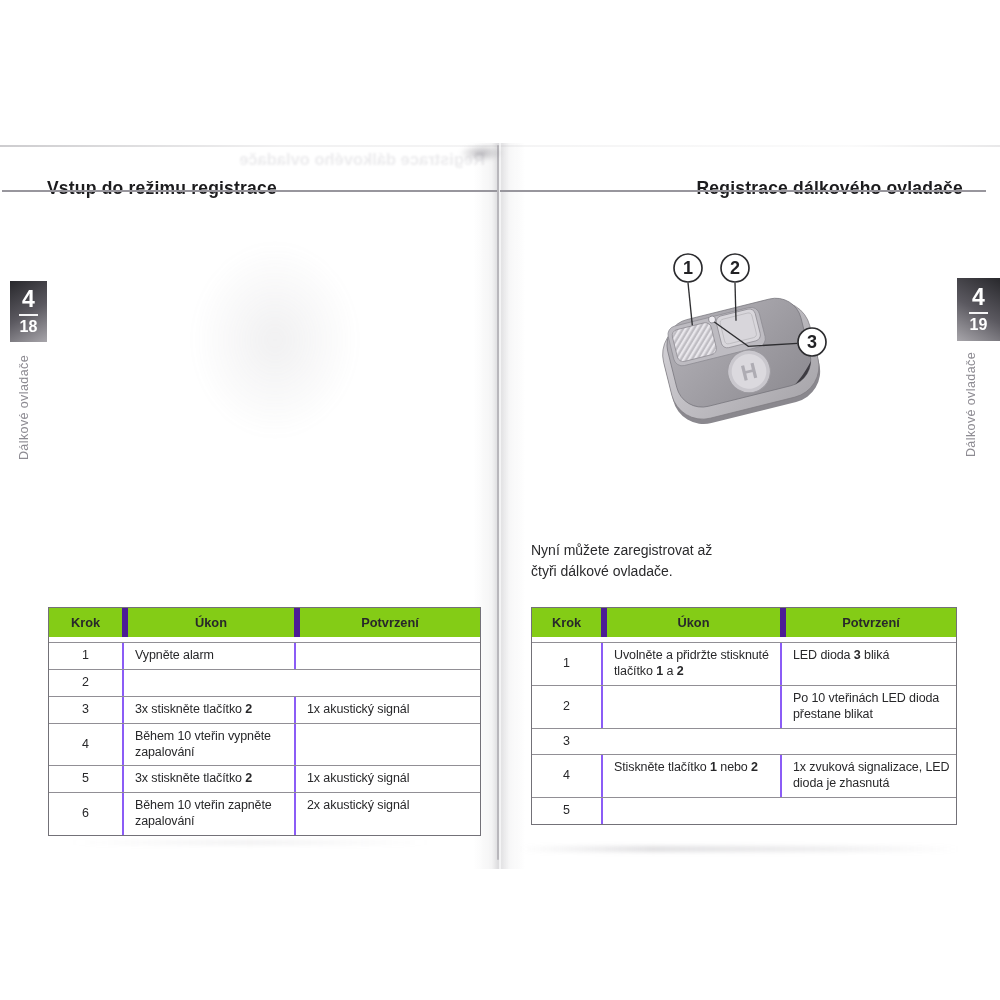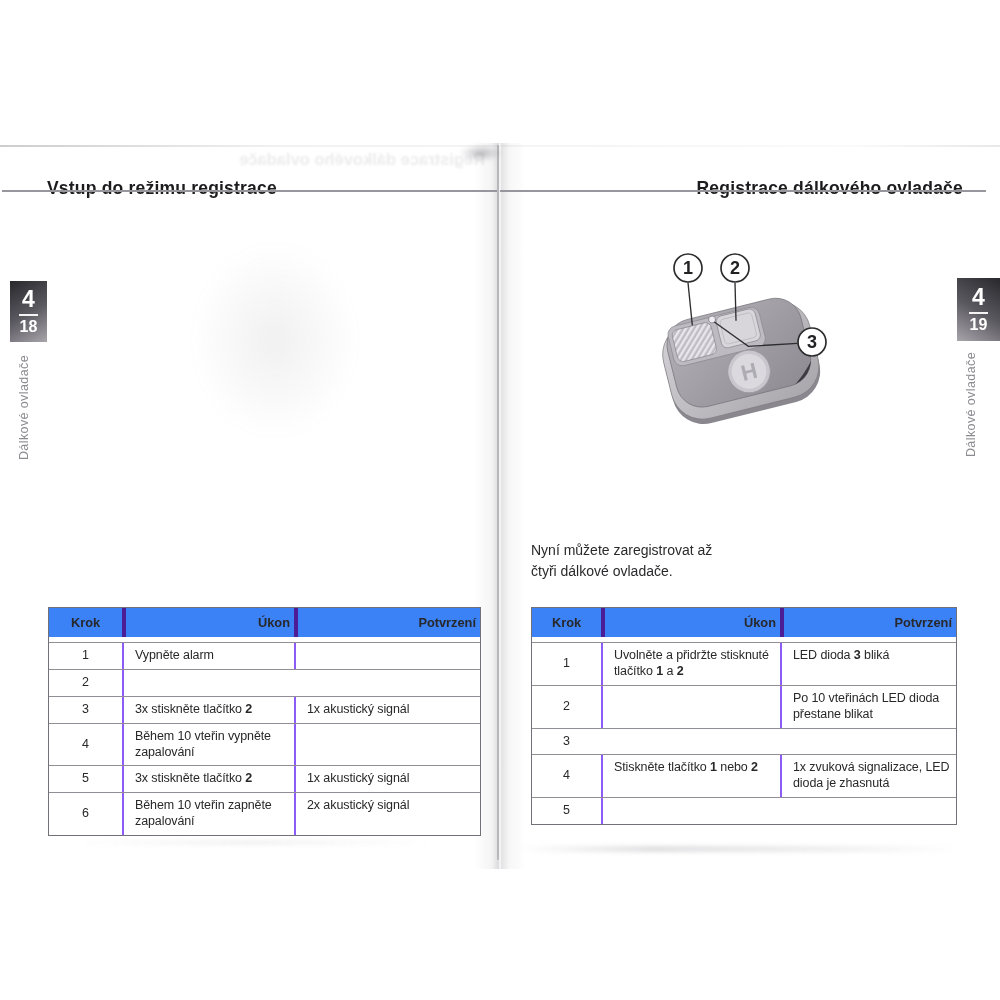--- a/index.html
+++ b/index.html
@@ -56,22 +56,22 @@
   
   .intro{left:531px;top:540px;width:300px;font-size:14px;line-height:1.5;color:#2a2a2c;white-space:pre-line;}
 
   
   .tbl{background:#fff;border:1px solid #737178;}
   .tbl-left{left:48px;top:607px;width:431px;}
   .tbl-right{left:531px;top:607px;width:424px;}
   .hdr,.row{display:grid;}
   .tbl-left .hdr,.tbl-left .row{grid-template-columns:73px 172px 1fr;}
   .tbl-right .hdr,.tbl-right .row{grid-template-columns:69px 179px 1fr;}
-  .hc{background:#3b82f6;font-weight:700;font-size:12.8px;text-align:center;padding:7px 4px;}
-  .hc + .hc{border-left:4px solid #4c1d95;text-align:right;}
+  .hc{background:#84cc16;font-weight:700;font-size:12.8px;text-align:center;padding:7px 4px;}
+  .hc + .hc{border-left:6px solid #4c1d95;}
   .gap{height:5px;}
   .row{border-top:1px solid #918f95;}
   .cell{padding:5px 6px 5px 11px;font-size:12.5px;line-height:1.27;letter-spacing:-.1px;}
   .cell + .cell{border-left:2px solid #8b5cf6;}
   .cell.num{display:flex;align-items:center;justify-content:center;padding:5px 2px;}
   b{font-weight:700;}
 
   svg text{font-family:"Liberation Sans",sans-serif;}
 </style>
 </head>

